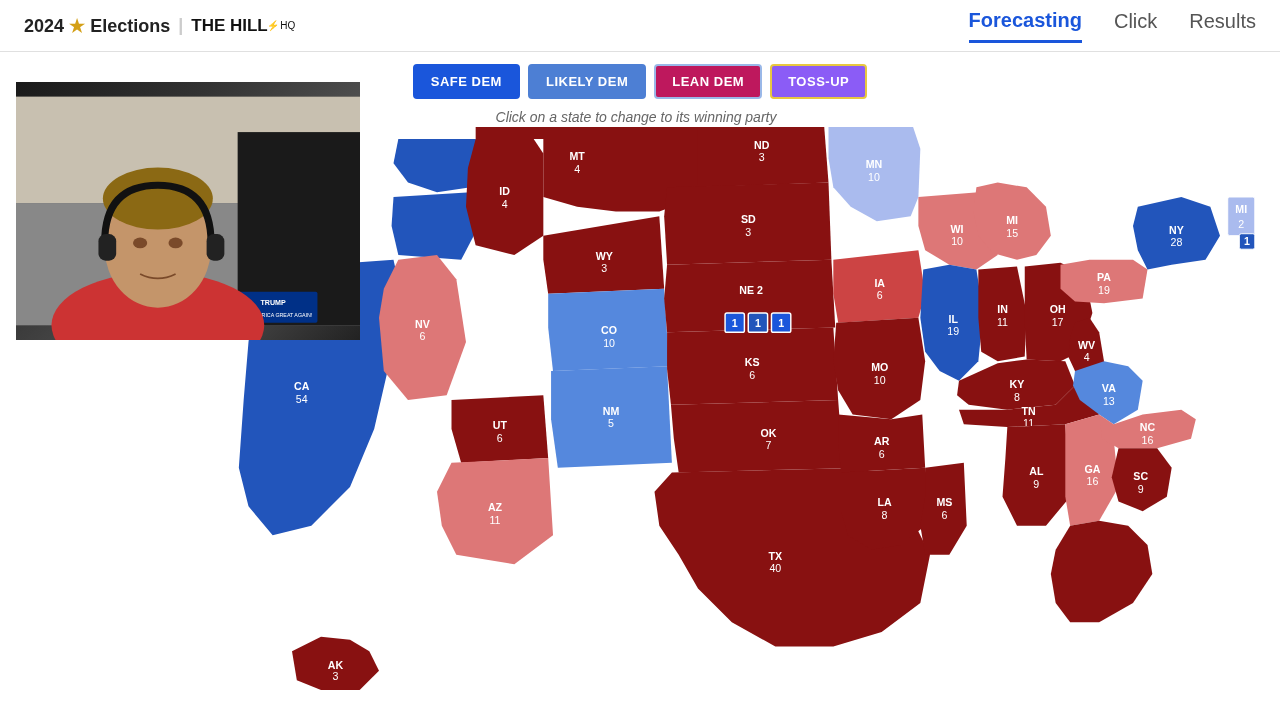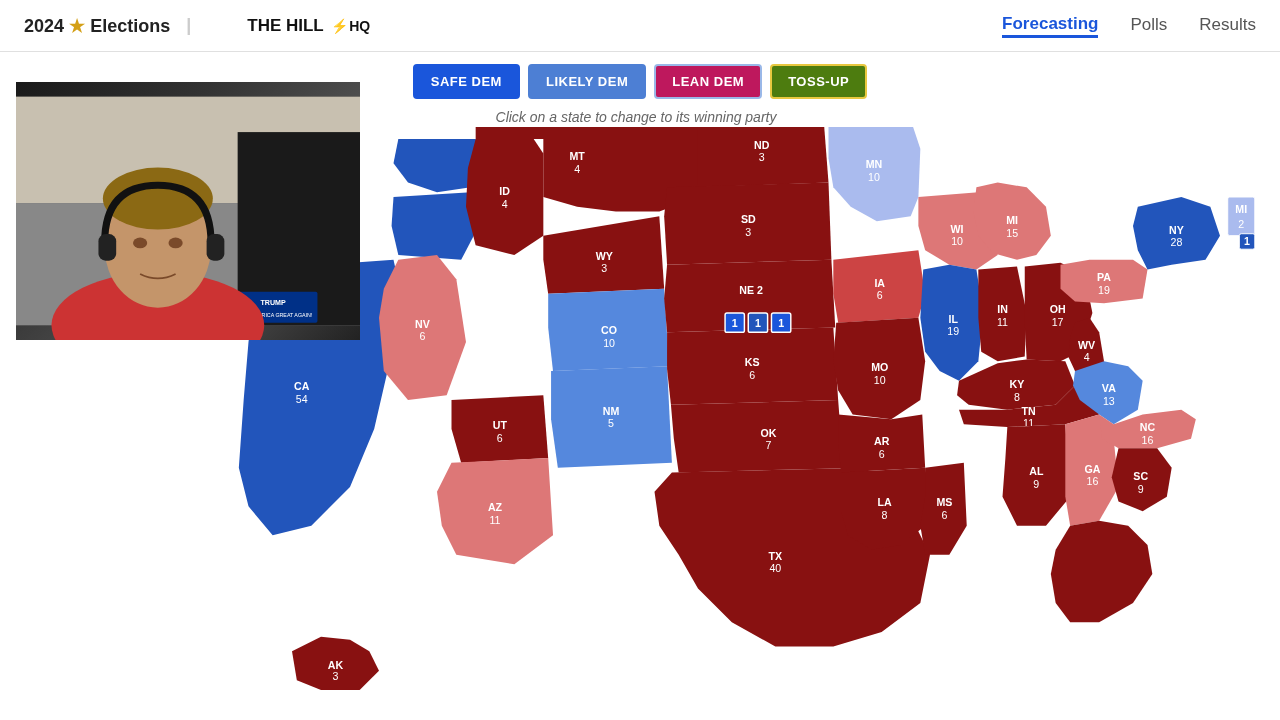--- a/index.html
+++ b/index.html
@@ -13,39 +13,39 @@
       padding: 0 24px;
       height: 52px;
       border-bottom: 1px solid #e0e0e0;
       background: #fff;
       position: relative;
       z-index: 10;
     }
     .header-left {
       display: flex;
       align-items: center;
-      gap: 8px;
+      gap: 0;
       font-size: 18px;
       font-weight: bold;
       color: #222;
     }
     .header-left .star { color: #d4a017; }
     .header-left .divider { color: #ccc; margin: 0 8px; }
-    .header-left .thehill { font-weight: bold; color: #111; font-size: 17px; margin-left: 40px; }
-    .header-left .hq { font-weight: bold; color: #111; font-size: 14px; }
+    .header-left .thehill { font-weight: bold; color: #111; font-size: 17px; }
+    .header-left .hq { font-weight: normal; color: #111; font-size: 10px; }
     .header-nav {
       display: flex;
       gap: 32px;
       align-items: center;
     }
     .nav-item {
-      font-size: 17px;
+      font-size: 20px;
       color: #555;
       cursor: pointer;
-      padding-bottom: 1px;
+      padding-bottom: 8px;
       text-decoration: none;
     }
     .nav-item.active {
       color: #1a56db;
       font-weight: bold;
       border-bottom: 3px solid #1a56db;
     }
 
     
     .legend-bar {
@@ -63,21 +63,21 @@
       border: 2px solid transparent;
       border-radius: 4px;
       font-size: 13px;
       font-weight: bold;
       cursor: pointer;
       letter-spacing: 0.5px;
     }
     .btn-safe-dem { background: #1a56db; color: #fff; border-color: #1a56db; }
     .btn-likely-dem { background: #4d7fd4; color: #fff; border-color: #4d7fd4; }
     .btn-lean-dem { background: #be185d; color: #fff; border-color: #9ab8e8; }
-    .btn-tossup { background: #4d7c0f; color: #fff; border-color: #e8c840; }
+    .btn-tossup { background: #8b5cf6; color: #fff; border-color: #e8c840; }
     .btn-lean-gop { background: #c0392b; color: #fff; border-color: #c0392b; outline: 3px solid #c0392b; outline-offset: 2px; }
     .btn-likely-gop { background: #d9534f; color: #fff; border-color: #d9534f; }
     .btn-safe-gop { background: #8b0000; color: #fff; border-color: #8b0000; }
 
     .instruction-text {
       text-align: center;
       font-style: italic;
       color: #666;
       font-size: 14px;
       padding: 4px 8px 2px 0;
@@ -139,21 +139,21 @@
 
 <div class="header">
   <div class="header-left">
     <span>2024 <span class="star">★</span> Elections</span>
     <span class="divider">|</span>
     <span class="thehill">THE HILL</span>
     <span class="hq">⚡HQ</span>
   </div>
   <nav class="header-nav">
       <a class="nav-item active">Forecasting</a>
-      <a class="nav-item">Polls</a>
+      <a class="nav-item">Click</a>
       <a class="nav-item">Results</a>
     </nav>
 </div>
 
 <div class="legend-bar">
   <button class="legend-btn btn-safe-dem">SAFE DEM</button>
   <button class="legend-btn btn-likely-dem">LIKELY DEM</button>
   <button class="legend-btn btn-lean-dem">LEAN DEM</button>
   <button class="legend-btn btn-tossup">TOSS-UP</button>
 </div>

